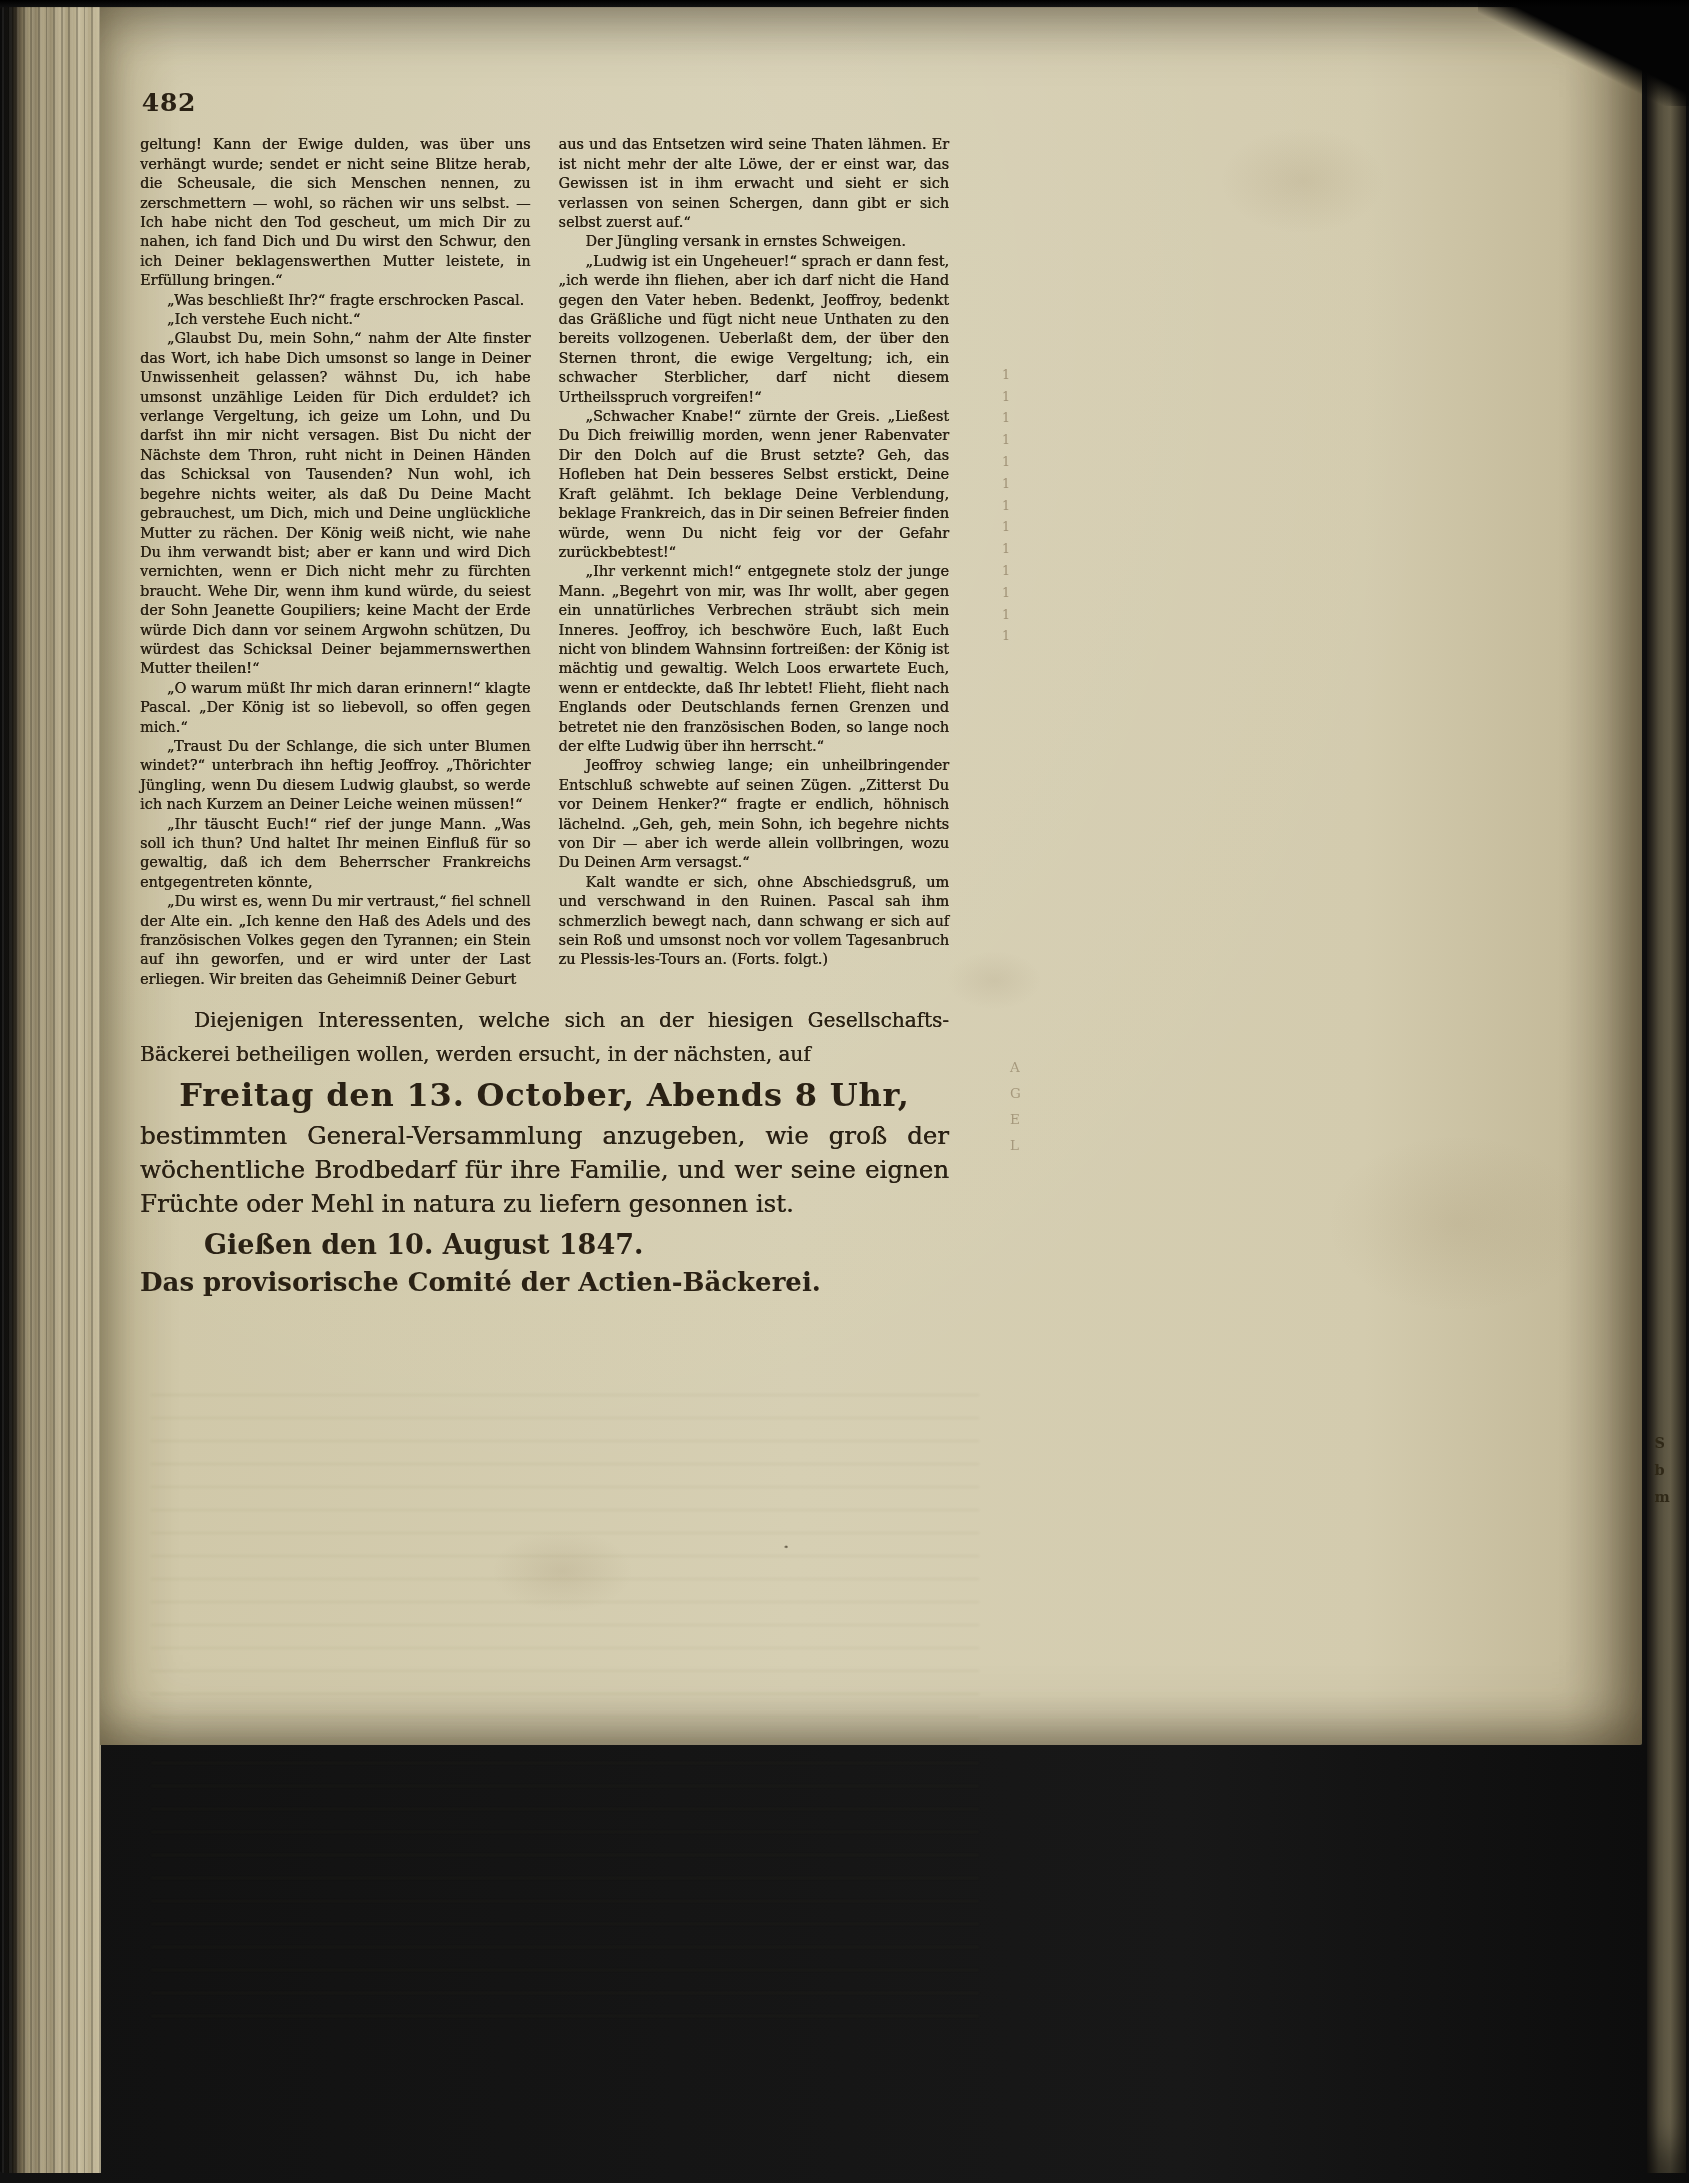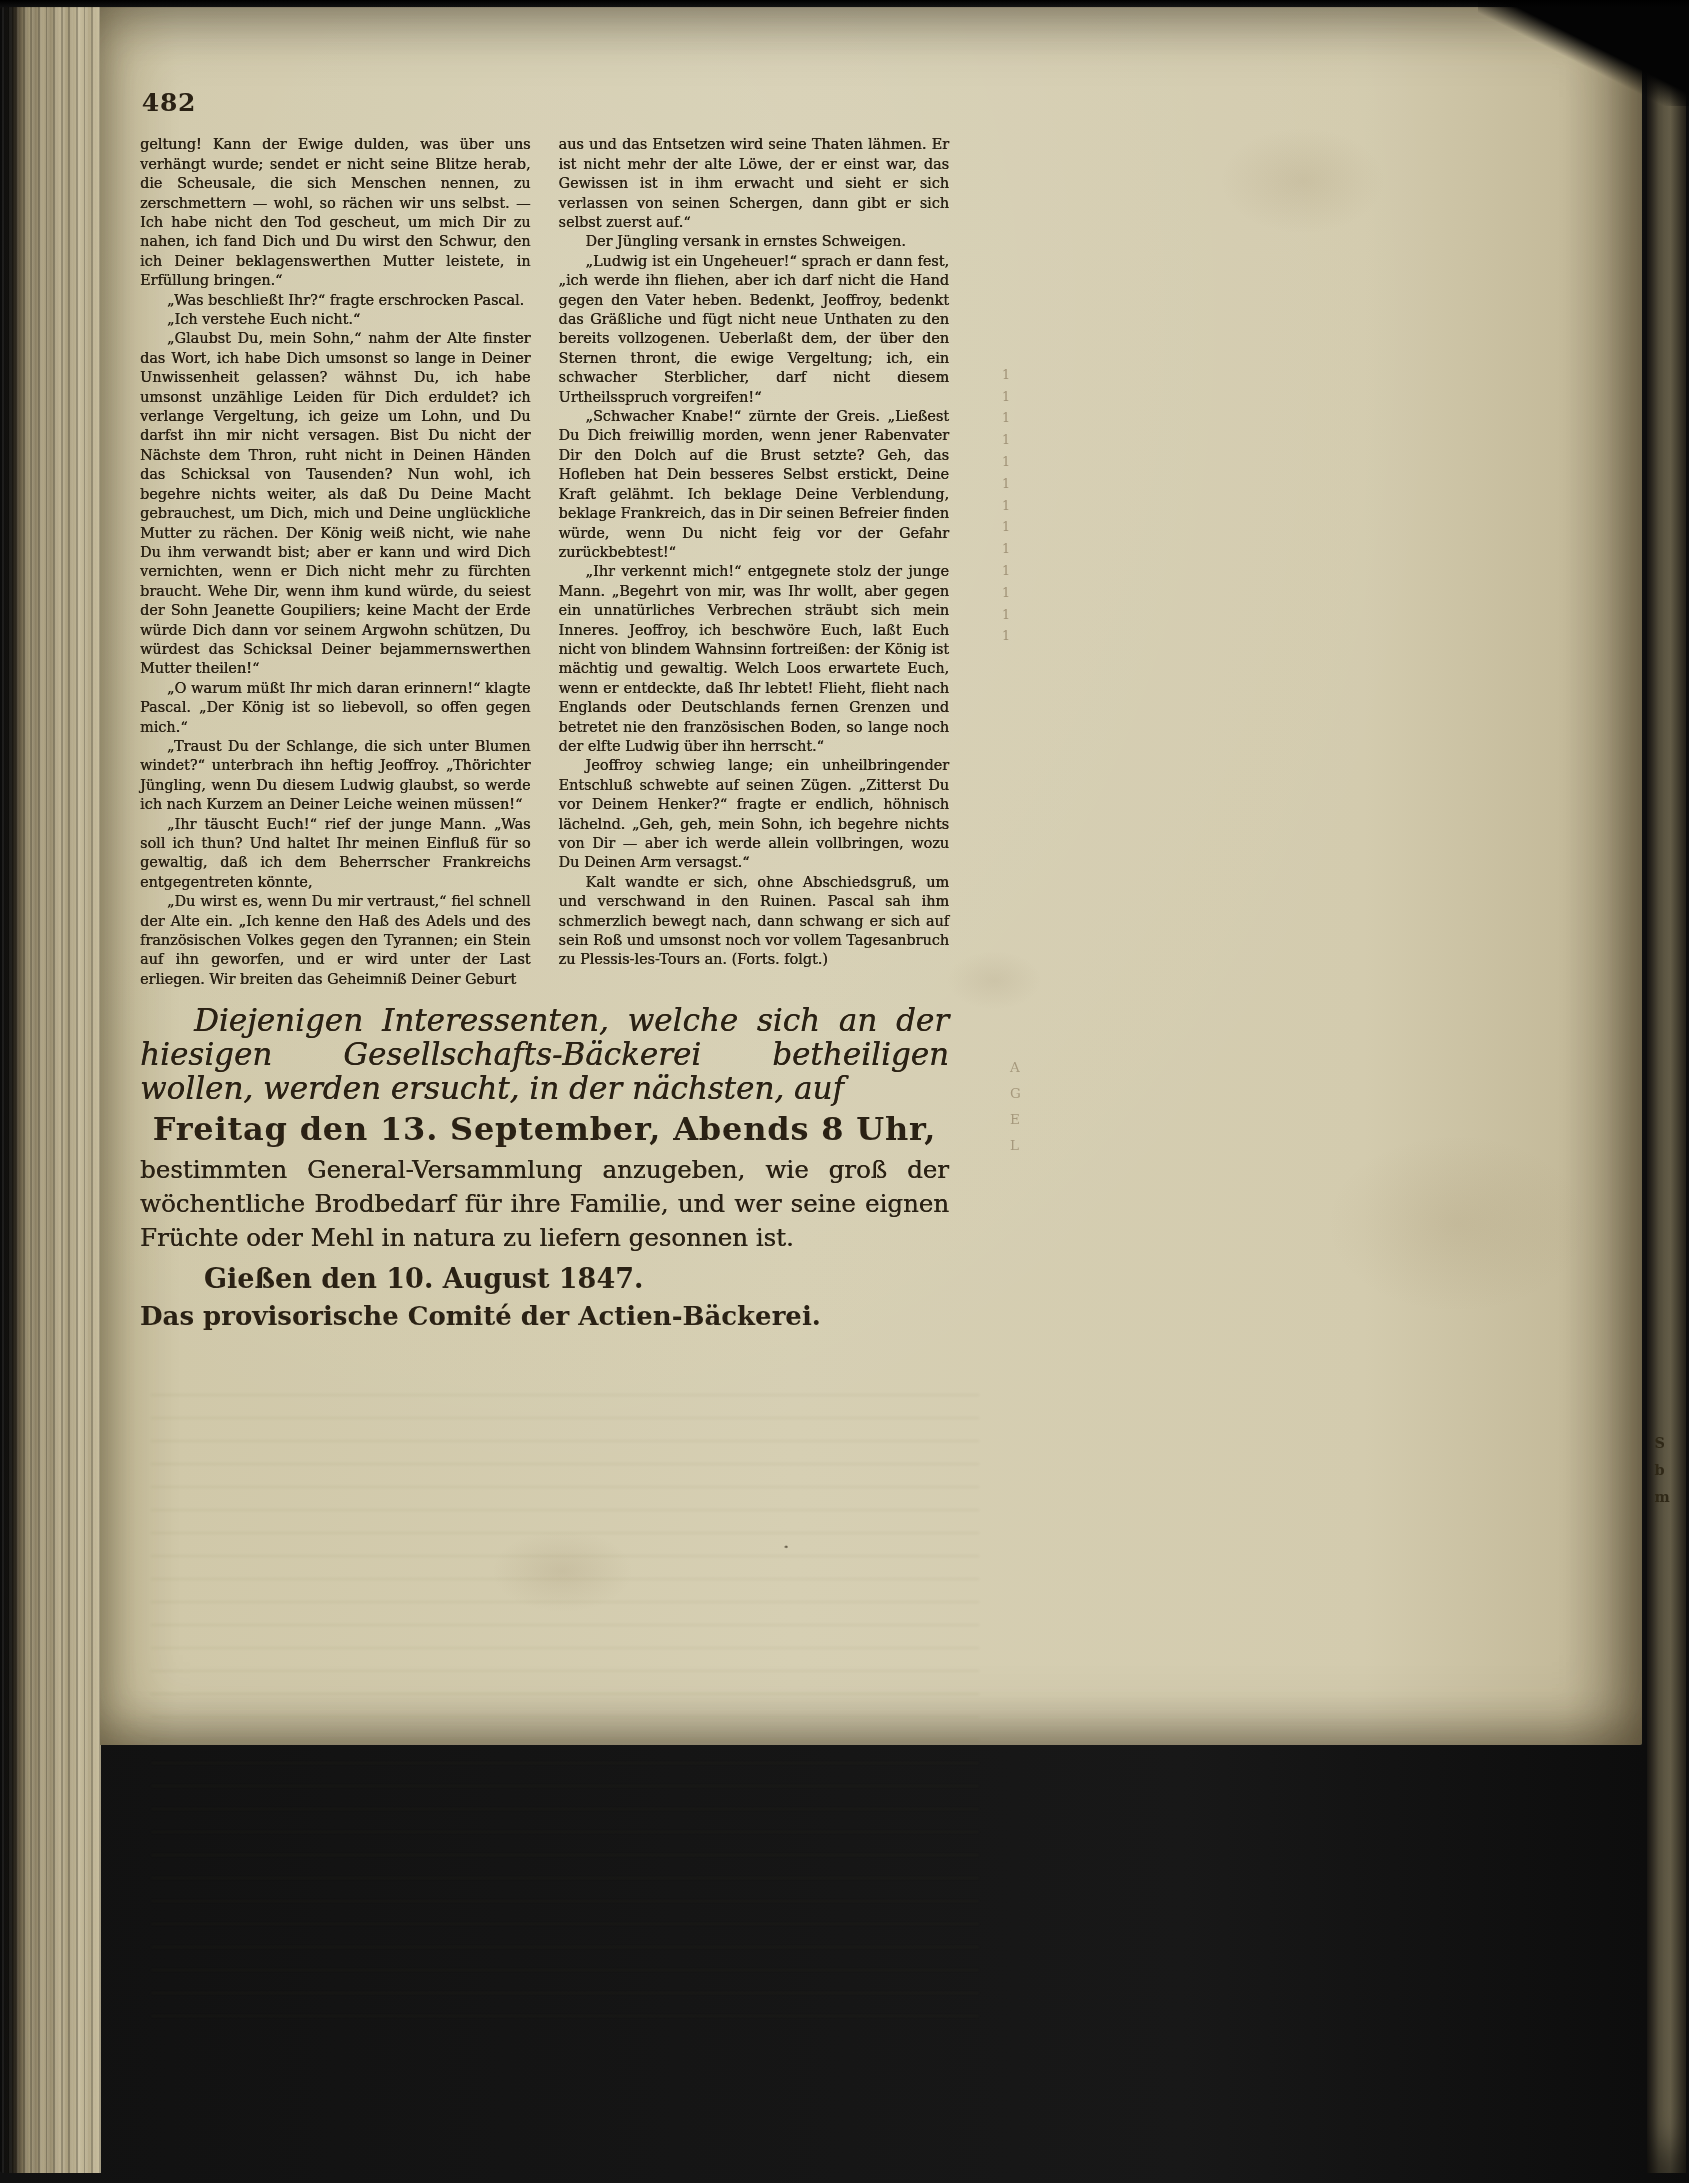--- a/index.html
+++ b/index.html
@@ -41,21 +41,21 @@
     filter:blur(0.8px);
   }
   .print-area{position:absolute;left:40px;top:71px;width:809px;color:#2a2114;}
   .page-number{font-size:25px;font-weight:bold;margin:10px 0 18.6px 1.7px;letter-spacing:0.8px;}
   .columns{display:flex;gap:28px;}
   .col{flex:1;font-size:14.4px;line-height:19.4px;text-align:justify;text-shadow:0.3px 0 currentColor;hyphens:auto;}
   .col p{margin:0;text-indent:27px;}
   .col p:first-child{text-indent:0;}
   .announcement{margin-top:13.5px;}
   .ann-title{font-size:37px;font-weight:bold;text-align:center;letter-spacing:2.5px;margin:5px 0 12px;}
-  .ann-intro{font-size:31px;line-height:34px;margin:0;text-align:justify;text-indent:54px;text-shadow:0.3px 0 currentColor;font-style:italic;}
+  .ann-intro{font-size:20px;line-height:34px;margin:0;text-align:justify;text-indent:54px;text-shadow:0.3px 0 currentColor;}
   .ann-date{font-size:32px;font-weight:bold;text-align:center;margin:5px 0;letter-spacing:0.8px;}
   .ann-body{font-size:24.5px;line-height:34px;margin:3.4px 0 0;text-align:justify;text-shadow:0.3px 0 currentColor;}
   .ann-place{font-size:27px;font-weight:bold;margin:8.4px 0 0 64px;}
   .ann-sign{font-size:26px;font-weight:bold;text-align:left;padding-right:52px;margin-top:6.8px;}
   .imprint{
     border-top:1.7px solid #2b2114;margin-top:12px;padding-top:7.6px;
     text-align:center;font-size:19.4px;text-shadow:0.3px 0 currentColor;
   }
   
   .bleed-digits{position:absolute;left:902px;top:360px;display:flex;flex-direction:column;gap:6.8px;
@@ -108,21 +108,21 @@
             <p>„Ludwig ist ein Ungeheuer!“ sprach er dann fest, „ich werde ihn fliehen, aber ich darf nicht die Hand gegen den Vater heben. Bedenkt, Jeoffroy, bedenkt das Gräßliche und fügt nicht neue Unthaten zu den bereits vollzogenen. Ueberlaßt dem, der über den Sternen thront, die ewige Vergeltung; ich, ein schwacher Sterblicher, darf nicht diesem Urtheilsspruch vorgreifen!“</p>
             <p>„Schwacher Knabe!“ zürnte der Greis. „Ließest Du Dich freiwillig morden, wenn jener Rabenvater Dir den Dolch auf die Brust setzte? Geh, das Hofleben hat Dein besseres Selbst erstickt, Deine Kraft gelähmt. Ich beklage Deine Verblendung, beklage Frankreich, das in Dir seinen Befreier finden würde, wenn Du nicht feig vor der Gefahr zurückbebtest!“</p>
             <p>„Ihr verkennt mich!“ entgegnete stolz der junge Mann. „Begehrt von mir, was Ihr wollt, aber gegen ein unnatürliches Verbrechen sträubt sich mein Inneres. Jeoffroy, ich beschwöre Euch, laßt Euch nicht von blindem Wahnsinn fortreißen: der König ist mächtig und gewaltig. Welch Loos erwartete Euch, wenn er entdeckte, daß Ihr lebtet! Flieht, flieht nach Englands oder Deutschlands fernen Grenzen und betretet nie den französischen Boden, so lange noch der elfte Ludwig über ihn herrscht.“</p>
             <p>Jeoffroy schwieg lange; ein unheilbringender Entschluß schwebte auf seinen Zügen. „Zitterst Du vor Deinem Henker?“ fragte er endlich, höhnisch lächelnd. „Geh, geh, mein Sohn, ich begehre nichts von Dir — aber ich werde allein vollbringen, wozu Du Deinen Arm versagst.“</p>
             <p>Kalt wandte er sich, ohne Abschiedsgruß, um und verschwand in den Ruinen. Pascal sah ihm schmerzlich bewegt nach, dann schwang er sich auf sein Roß und umsonst noch vor vollem Tagesanbruch zu Plessis-les-Tours an.    (Forts. folgt.)</p>
           </div>
       </div>
 
       <div class="announcement">
         <p class="ann-intro">Diejenigen Interessenten, welche sich an der hiesigen Gesellschafts-Bäckerei betheiligen wollen, werden ersucht, in der nächsten, auf</p>
-        <div class="ann-date">Freitag den 13. September, Abends 8 Uhr,</div>
+        <div class="ann-date">Freitag den 13. October, Abends 8 Uhr,</div>
         <p class="ann-body">bestimmten General-Versammlung anzugeben, wie groß der wöchentliche Brodbedarf für ihre Familie, und wer seine eignen Früchte oder Mehl in natura zu liefern gesonnen ist.</p>
         <div class="ann-place">Gießen den 10. August 1847.</div>
         <div class="ann-sign">Das provisorische Comité der Actien-Bäckerei.</div>
       </div>
 
     </div>
 
     <div class="bleed-digits">
         <span>1</span>
         <span>1</span>

